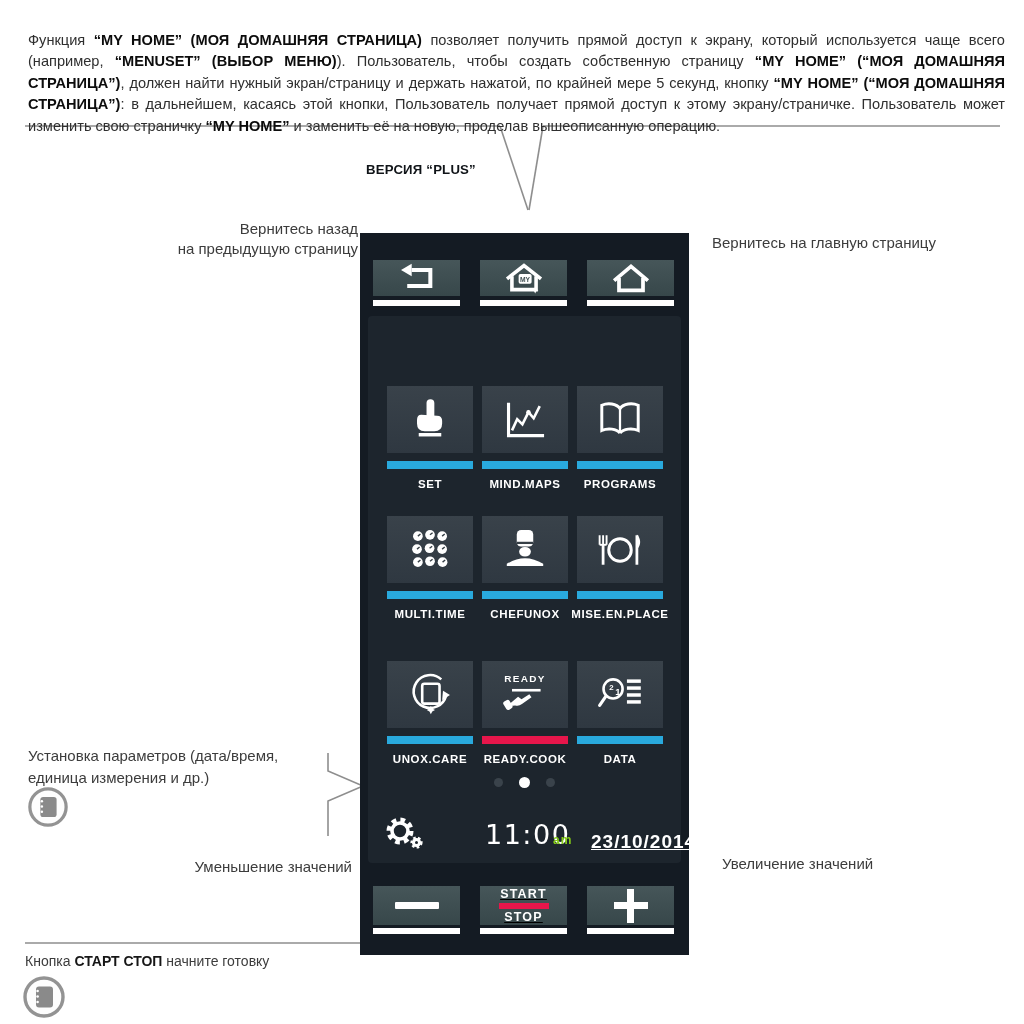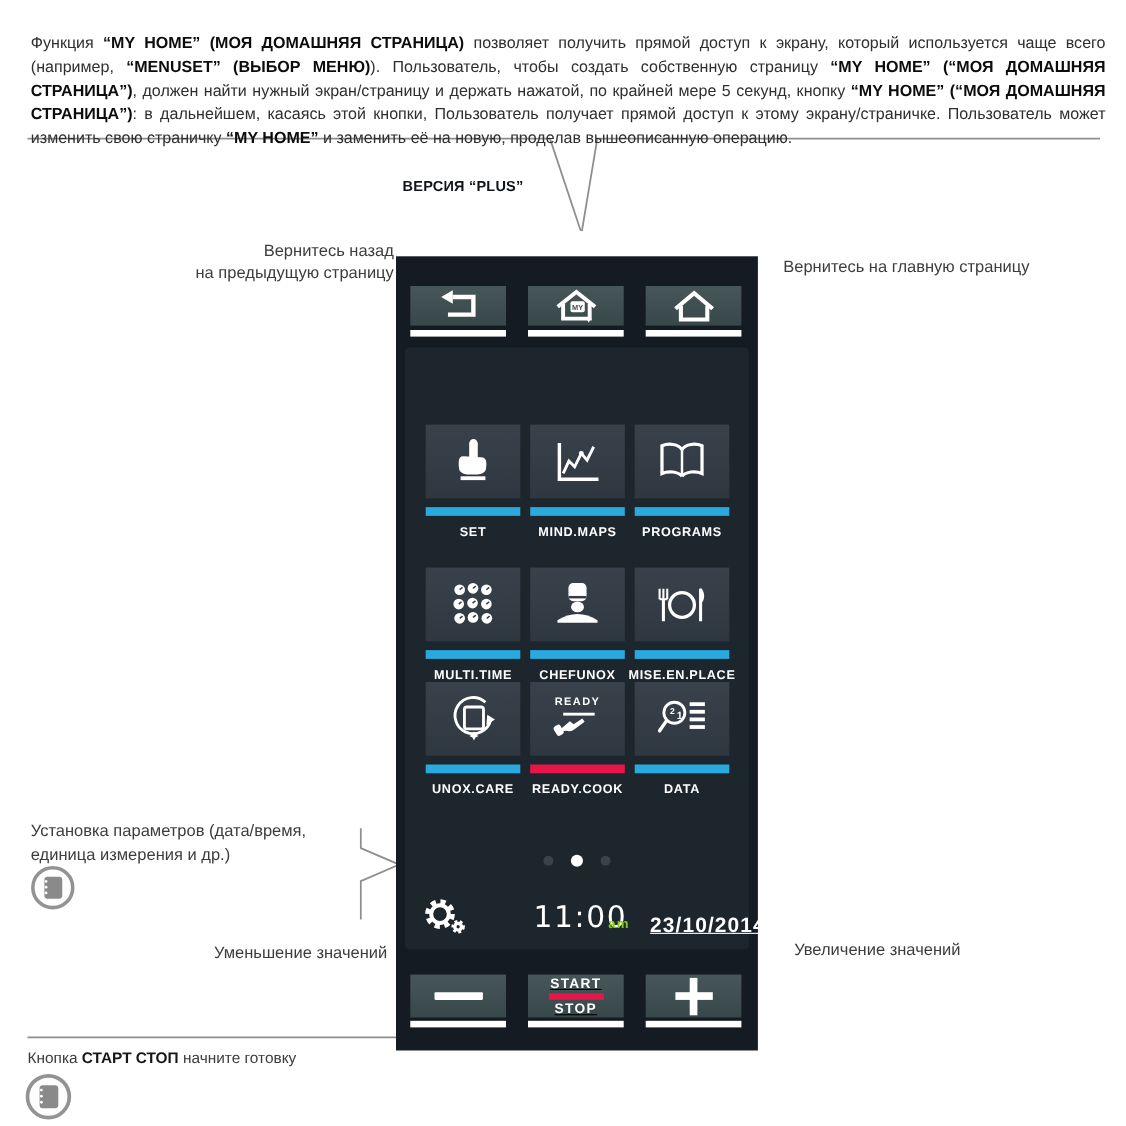--- a/index.html
+++ b/index.html
@@ -43,21 +43,21 @@
     background:linear-gradient(#465659,#37474a);
     display:flex;align-items:center;justify-content:center;text-decoration:underline;
   }
   .pbtn-bar{position:absolute;width:87px;height:6px;background:#ffffff;}
   .bx1{left:13px;} .bx2{left:120px;} .bx3{left:227px;}
   .btop{top:27px;} .btop-bar{top:67px;}
   .bbot{top:653px;height:39px;} .bbot-bar{top:695px;}
 
   .tile{position:absolute;width:86px;}
   .c1{left:27px;} .c2{left:122px;} .c3{left:217px;}
-  .r1{top:153px;} .r2{top:283px;} .r3{top:387px;}
+  .r1{top:153px;} .r2{top:283px;} .r3{top:428px;}
   .tile-face{height:67px;background:linear-gradient(#39424a,#2f3841);
     display:flex;align-items:center;justify-content:center;}
   .tile-bar{height:8px;margin-top:8px;background:var(--accent-blue,#29a9dd);}
   .tile-bar.red{background:var(--accent-red,#e6164b);}
   .tile-label{
     width:112px;margin-left:-13px;margin-top:9px;text-align:center;
     color:#fff;font-size:11.5px;font-weight:bold;letter-spacing:.6px;white-space:nowrap;
   }
 
   .dots{position:absolute;left:0;top:544px;width:329px;display:flex;justify-content:center;align-items:center;gap:16px;}

